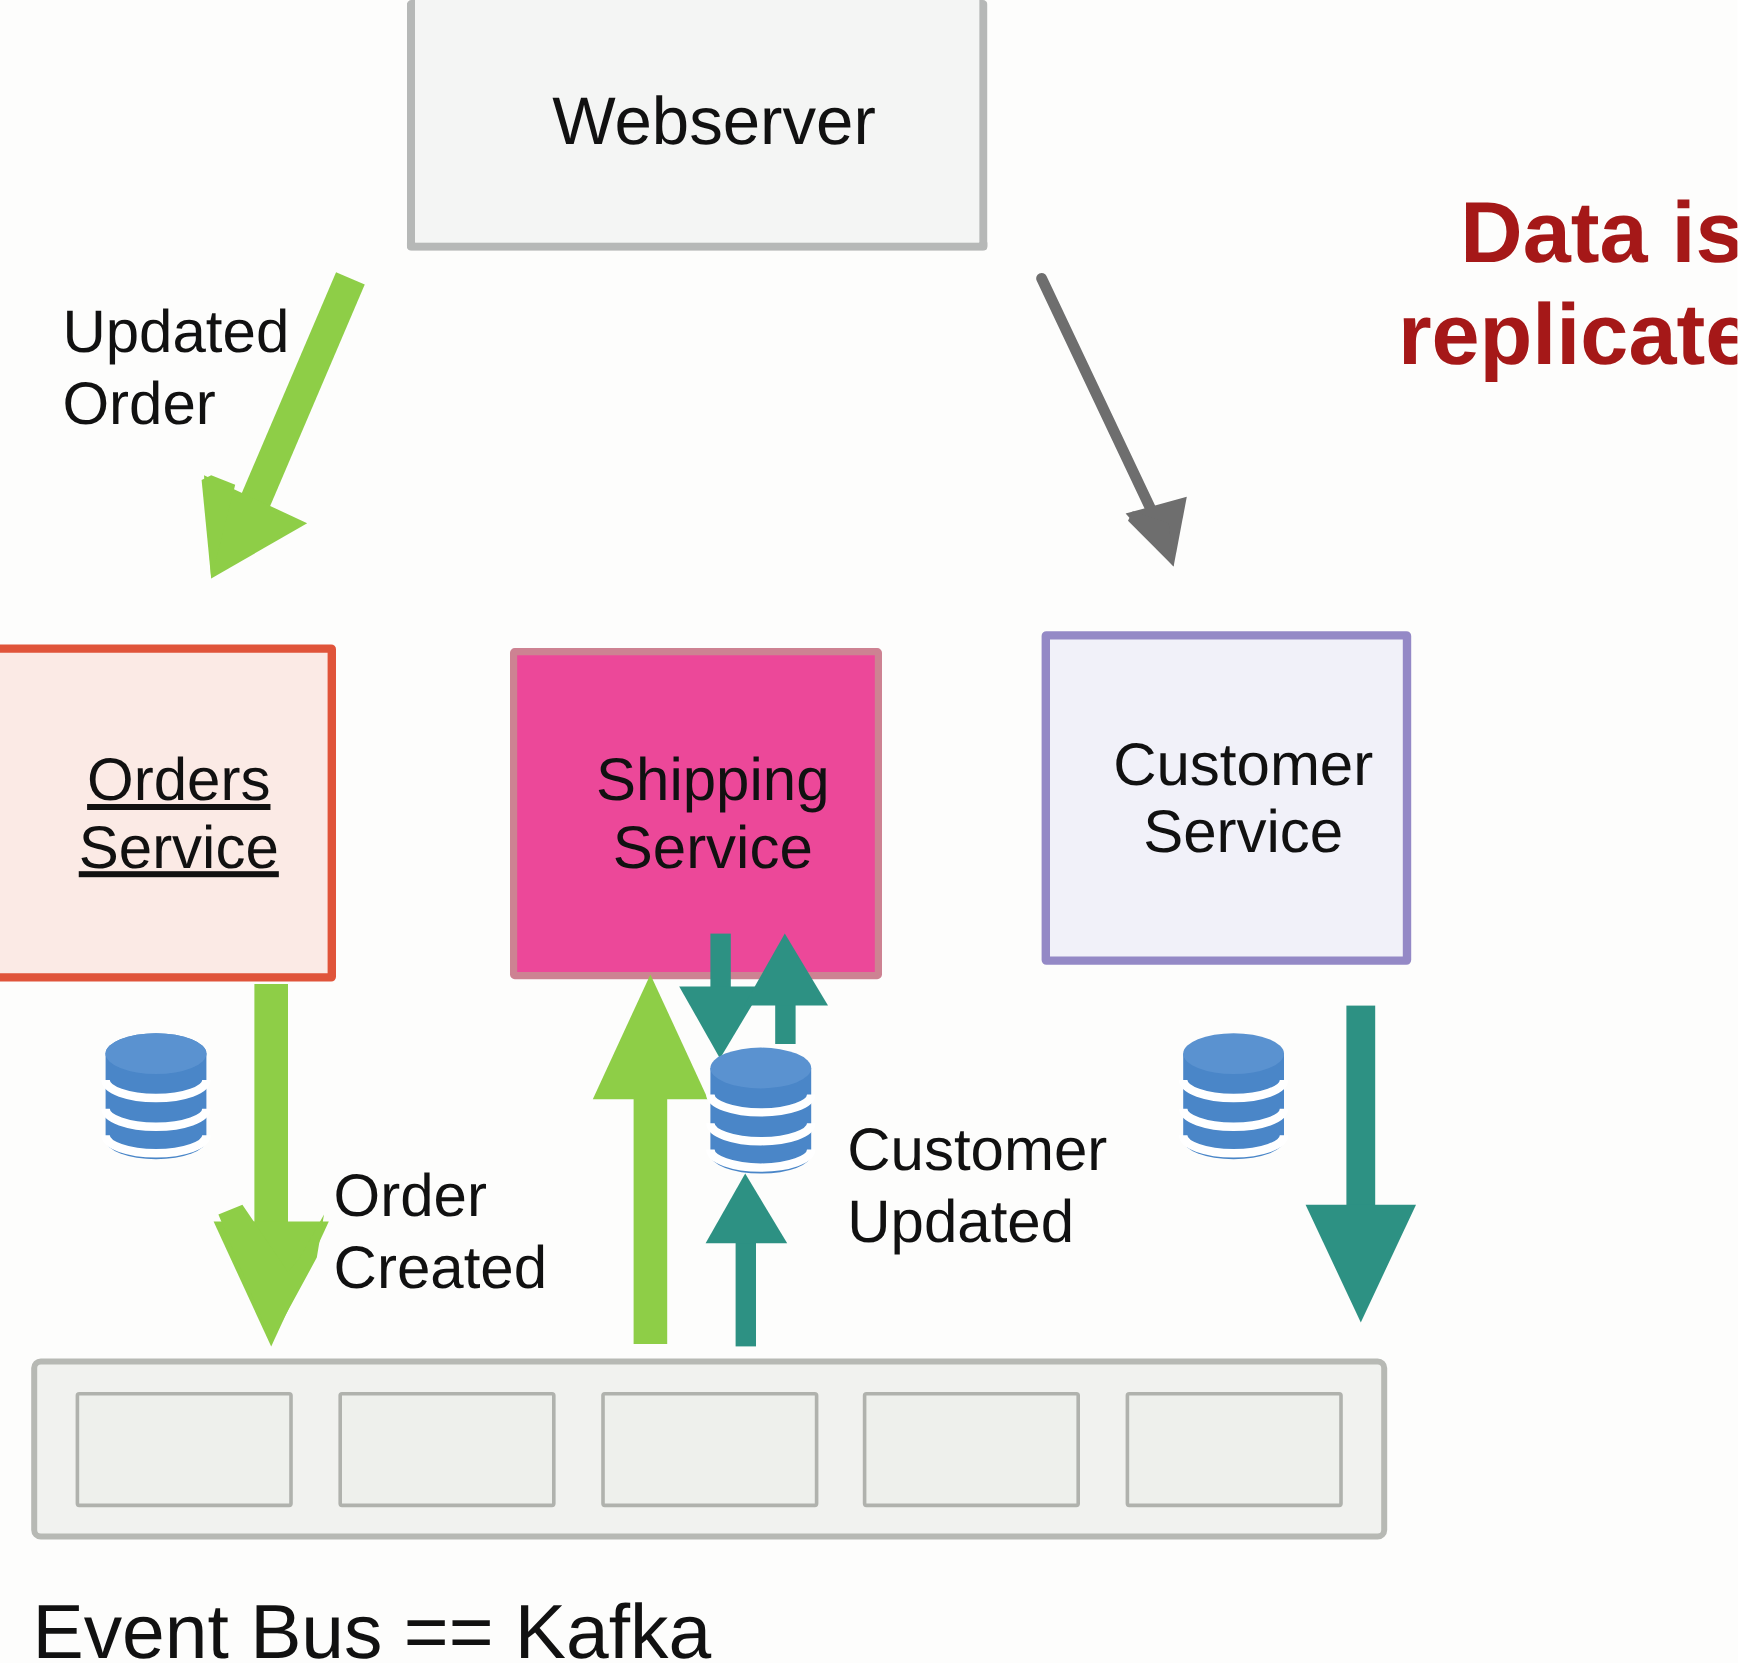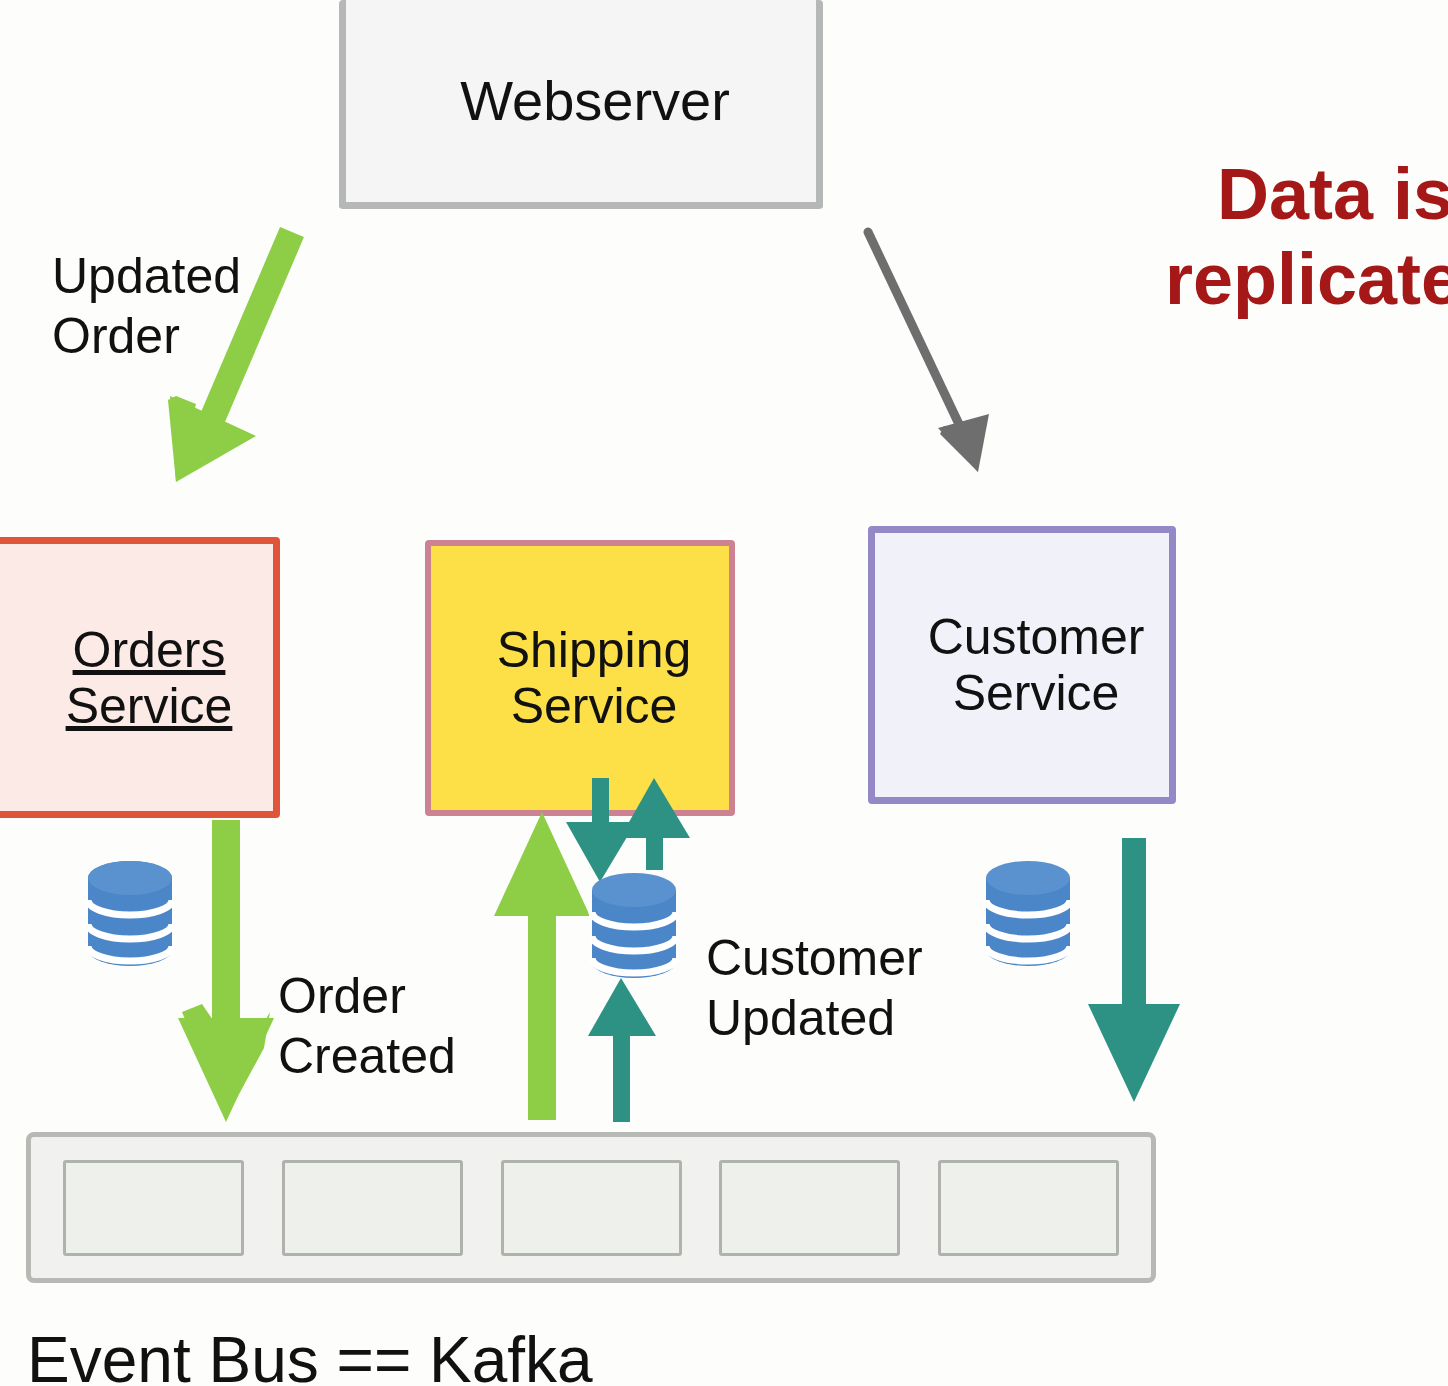--- a/index.html
+++ b/index.html
@@ -47,21 +47,21 @@
     background: #fbeae5;
     border: 7px solid #e0543a;
     border-radius: 4px;
     font-size: 50px;
   }
   #shipping-box {
     left: 425px;
     top: 540px;
     width: 310px;
     height: 276px;
-    background: #fde047;
+    background: #ec4899;
     border: 6px solid #cd8292;
     border-radius: 4px;
     font-size: 50px;
   }
   #customer-box {
     left: 868px;
     top: 526px;
     width: 308px;
     height: 278px;
     background: #f1f1f9;

